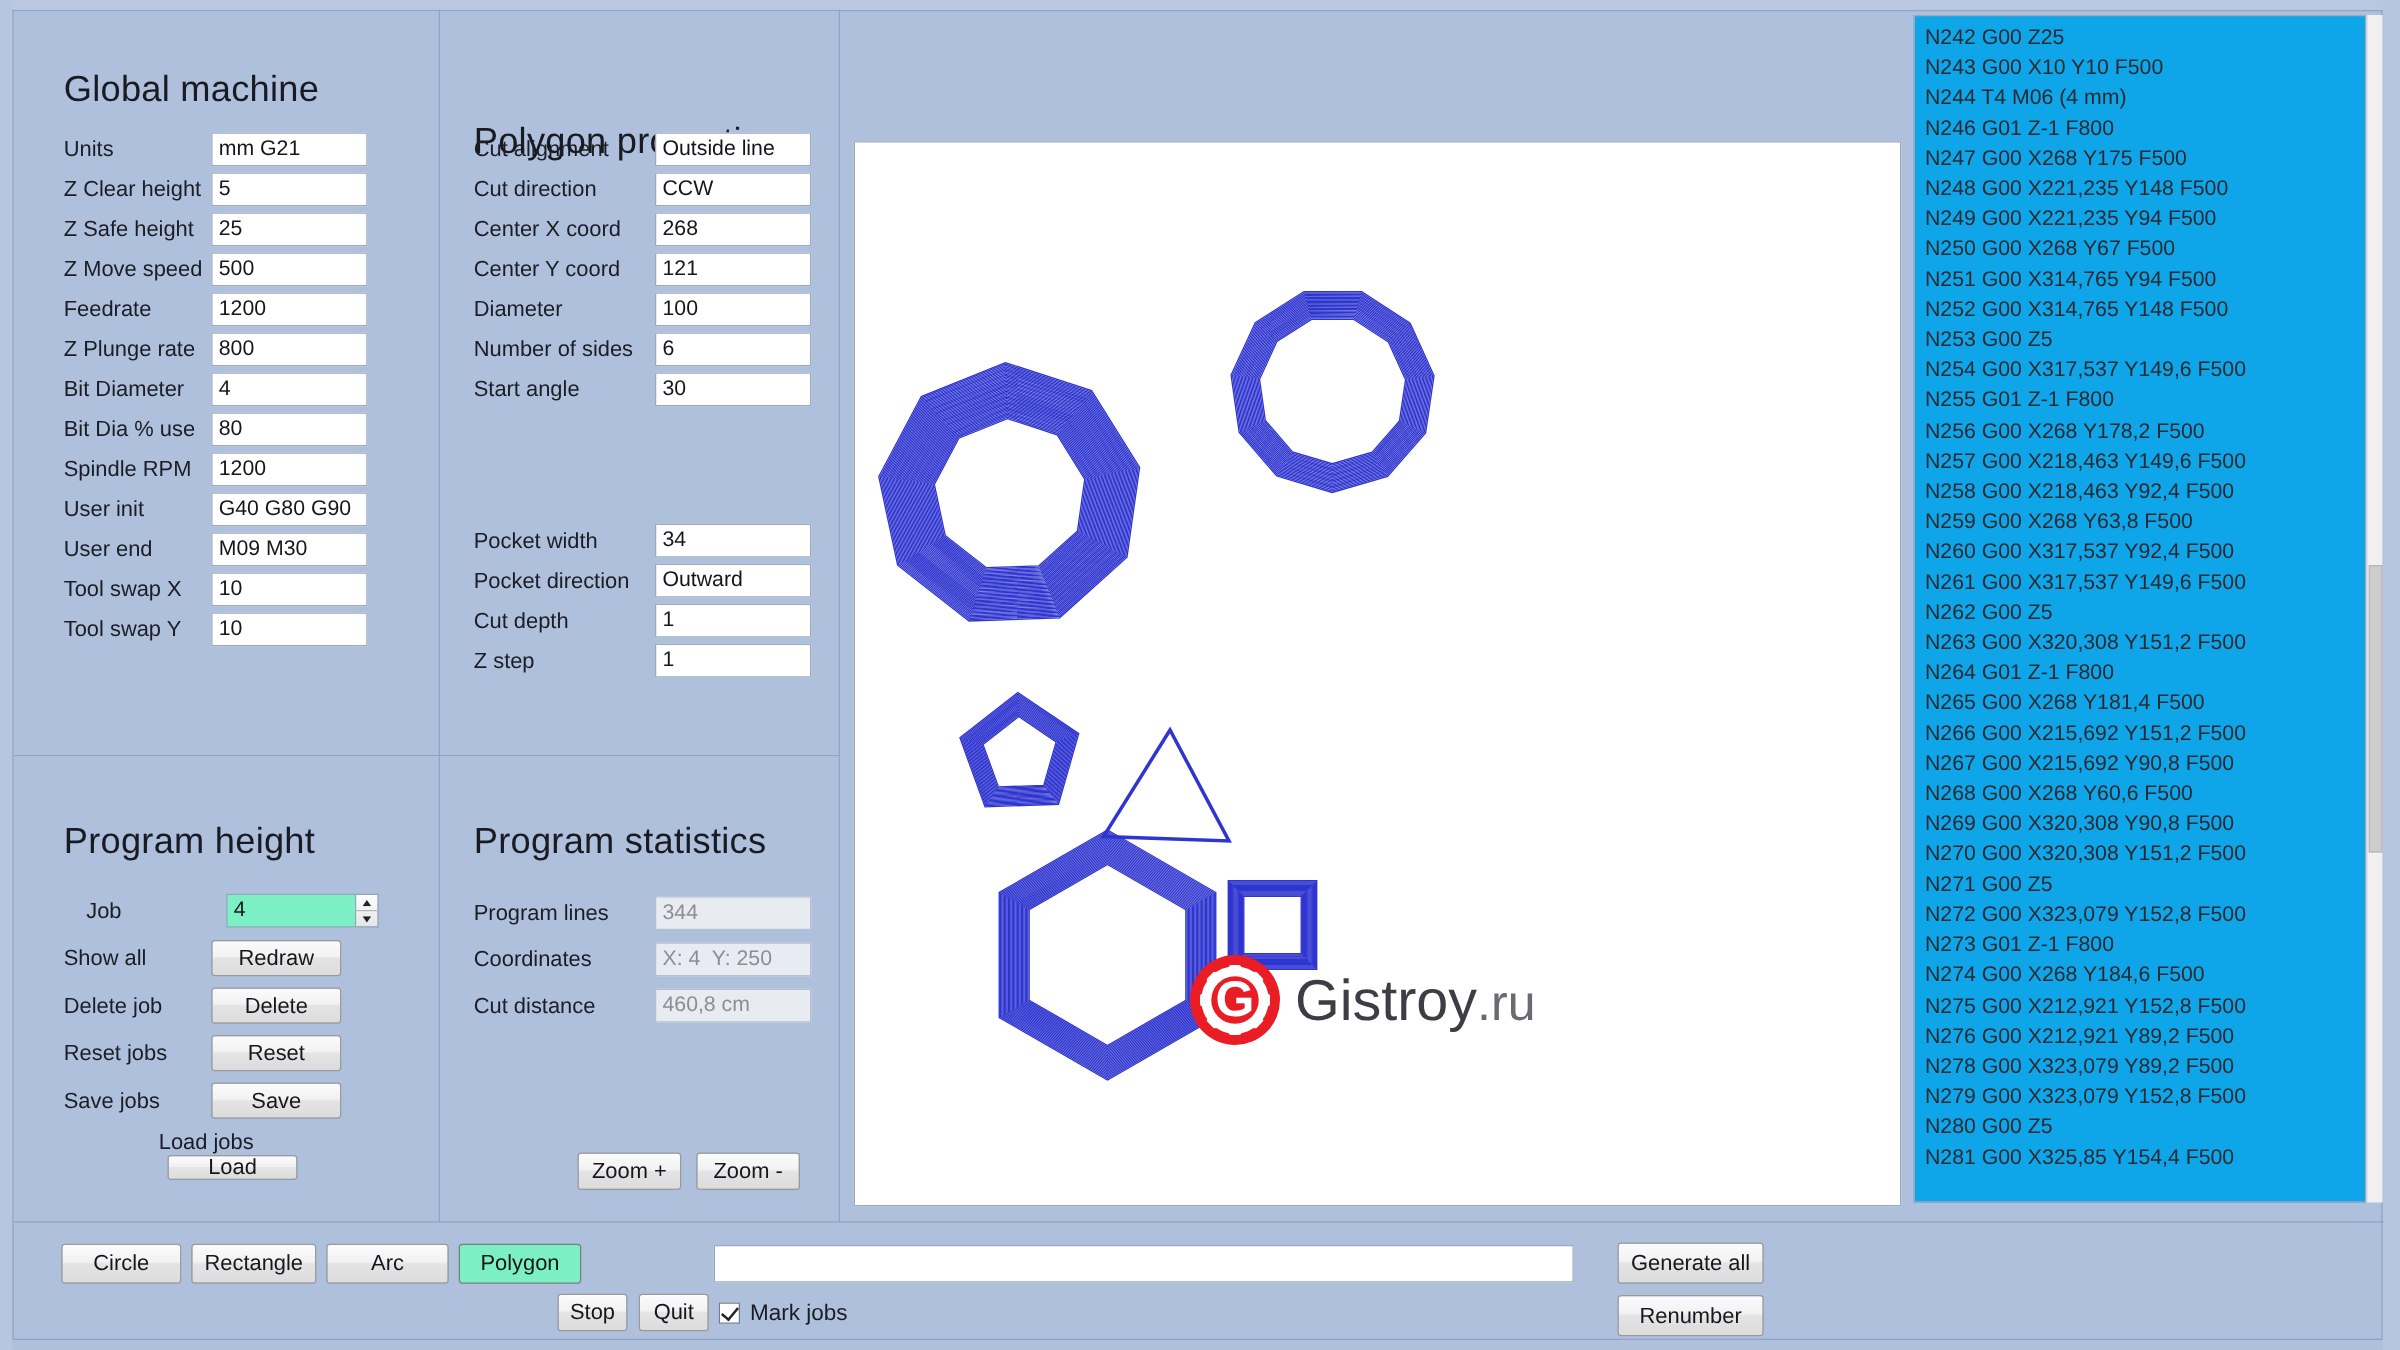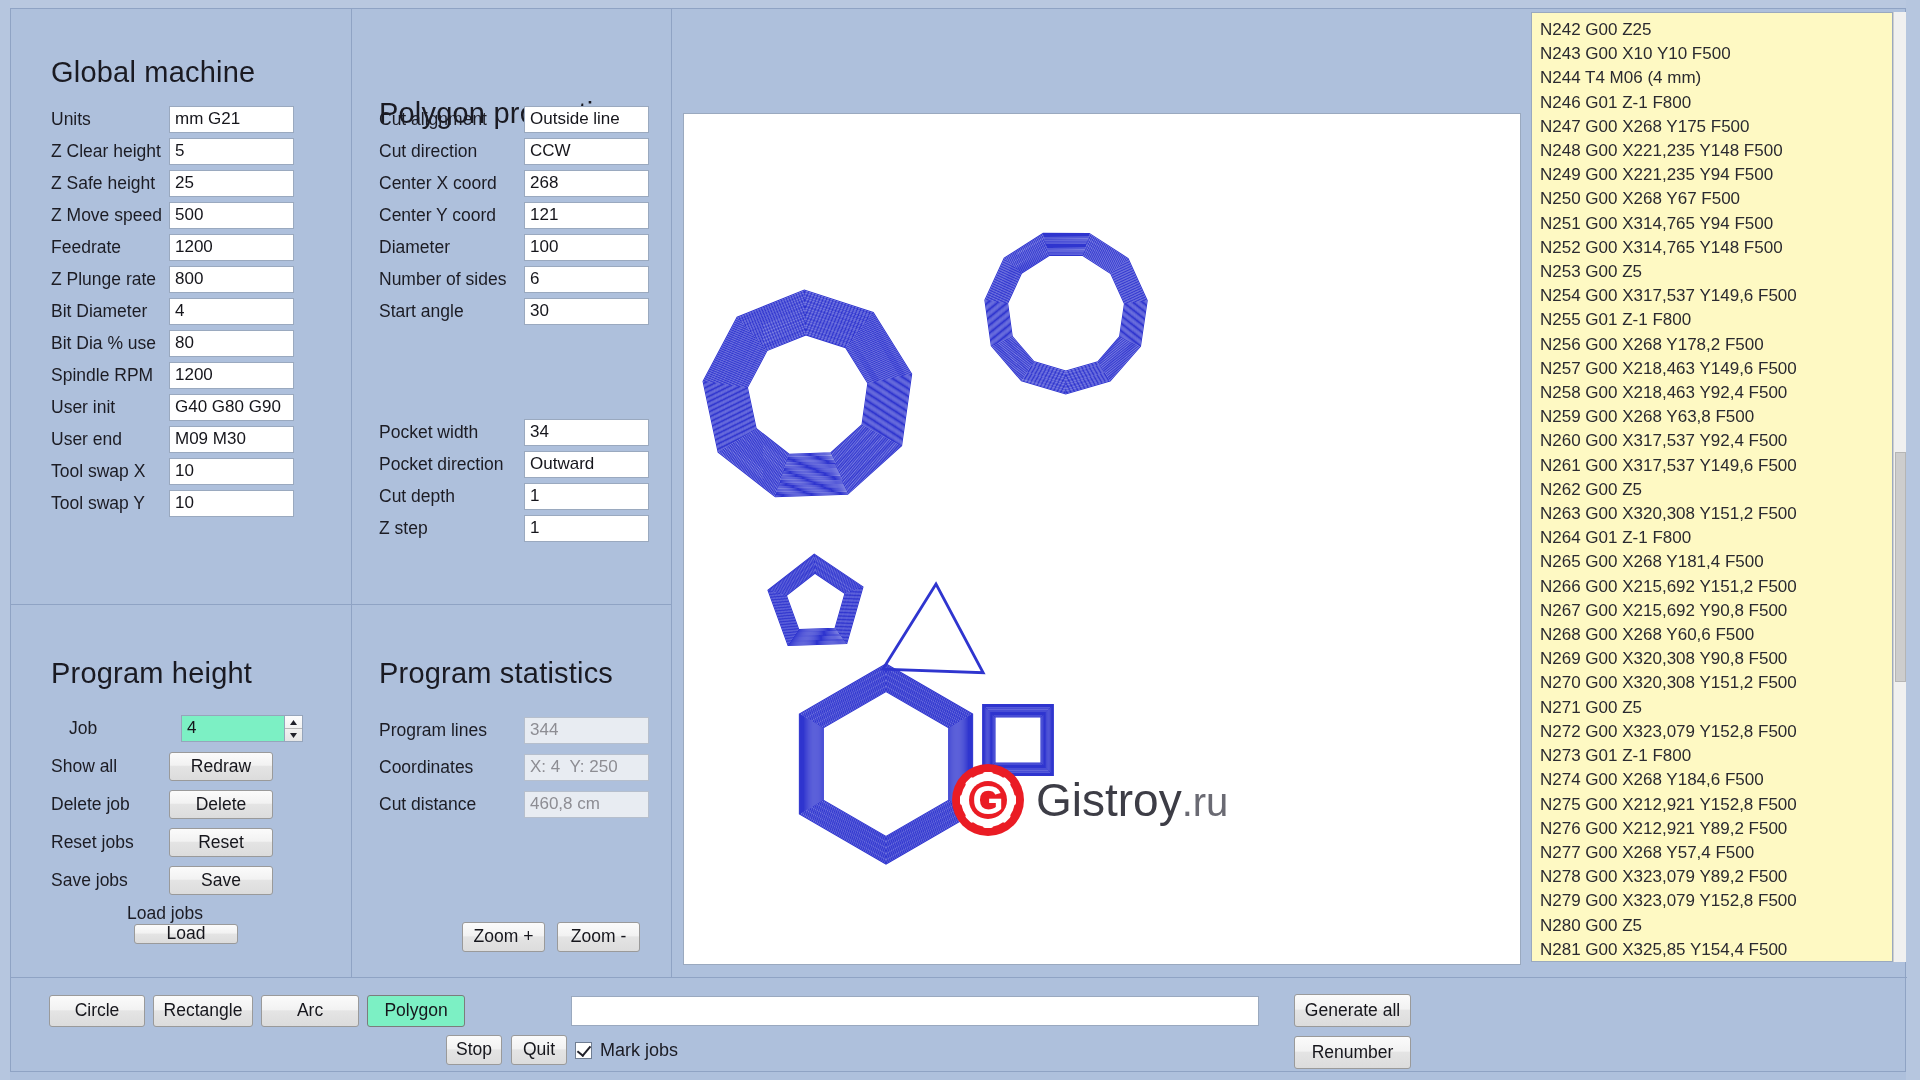--- a/index.html
+++ b/index.html
@@ -95,21 +95,21 @@
   .canvas-area {
     position: absolute;
     background: #ffffff;
     border: 1px solid #9aa9bf;
     overflow: hidden;
   }
 
   
   .gcode-panel {
     position: absolute;
-    background: #fef9c3;
+    background: #0ea5e9;
     border: 1px solid #9aa9bf;
     overflow: hidden;
     padding: 5px 6px 0 8px;
   }
   .gcode-line {
     font-size: 17px;
     line-height: 24.2px;
     color: #2a2a30;
     white-space: nowrap;
     font-family: "Liberation Sans", sans-serif;
@@ -545,21 +545,20 @@
           <div class="gcode-line">N267 G00 X215,692 Y90,8 F500</div>
           <div class="gcode-line">N268 G00 X268 Y60,6 F500</div>
           <div class="gcode-line">N269 G00 X320,308 Y90,8 F500</div>
           <div class="gcode-line">N270 G00 X320,308 Y151,2 F500</div>
           <div class="gcode-line">N271 G00 Z5</div>
           <div class="gcode-line">N272 G00 X323,079 Y152,8 F500</div>
           <div class="gcode-line">N273 G01 Z-1 F800</div>
           <div class="gcode-line">N274 G00 X268 Y184,6 F500</div>
           <div class="gcode-line">N275 G00 X212,921 Y152,8 F500</div>
           <div class="gcode-line">N276 G00 X212,921 Y89,2 F500</div>
-          <div class="gcode-line">N277 G00 X268 Y57,4 F500</div>
           <div class="gcode-line">N278 G00 X323,079 Y89,2 F500</div>
           <div class="gcode-line">N279 G00 X323,079 Y152,8 F500</div>
           <div class="gcode-line">N280 G00 Z5</div>
           <div class="gcode-line">N281 G00 X325,85 Y154,4 F500</div>
         </div>
     </div>
     <div style="position:absolute; left:1882px; top:3px; width:13px; height:950px; background:#f0f0f0; border-left:1px solid #cfcfcf;">
       <div style="position:absolute; left:1px; top:440px; width:11px; height:230px; background:#cdcdcd; border:1px solid #b5b5b5;"></div>
     </div>
 

